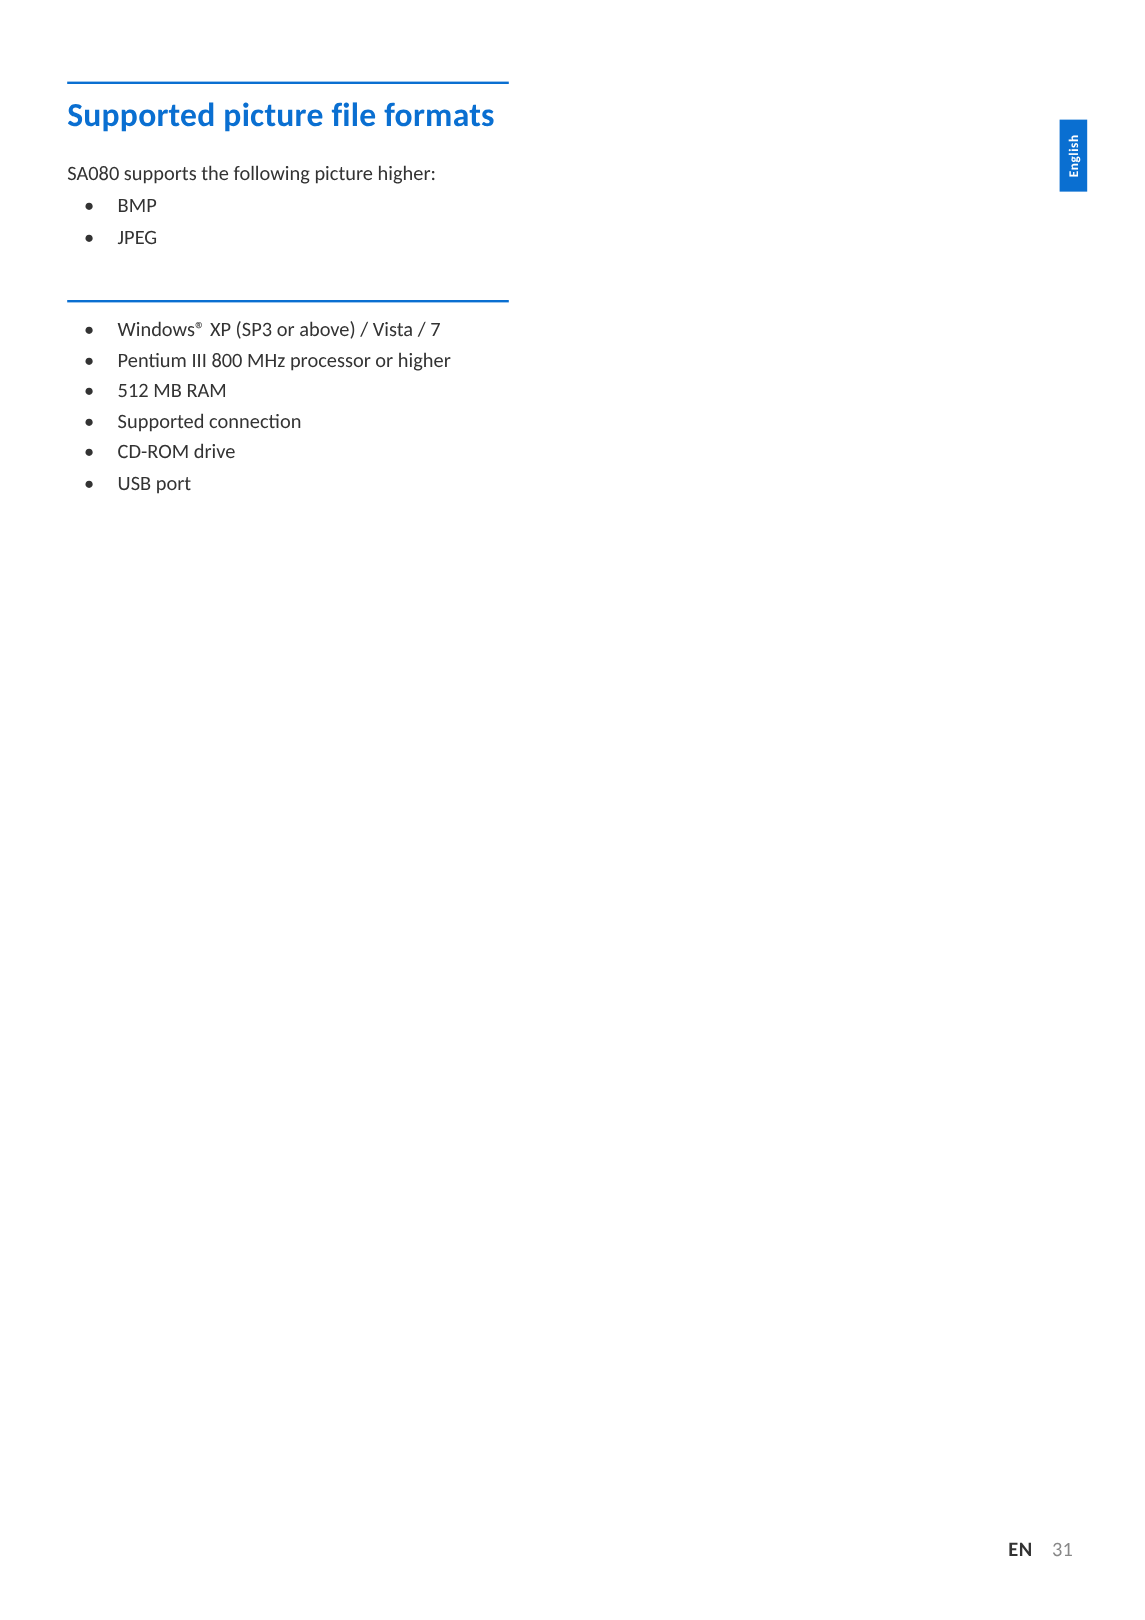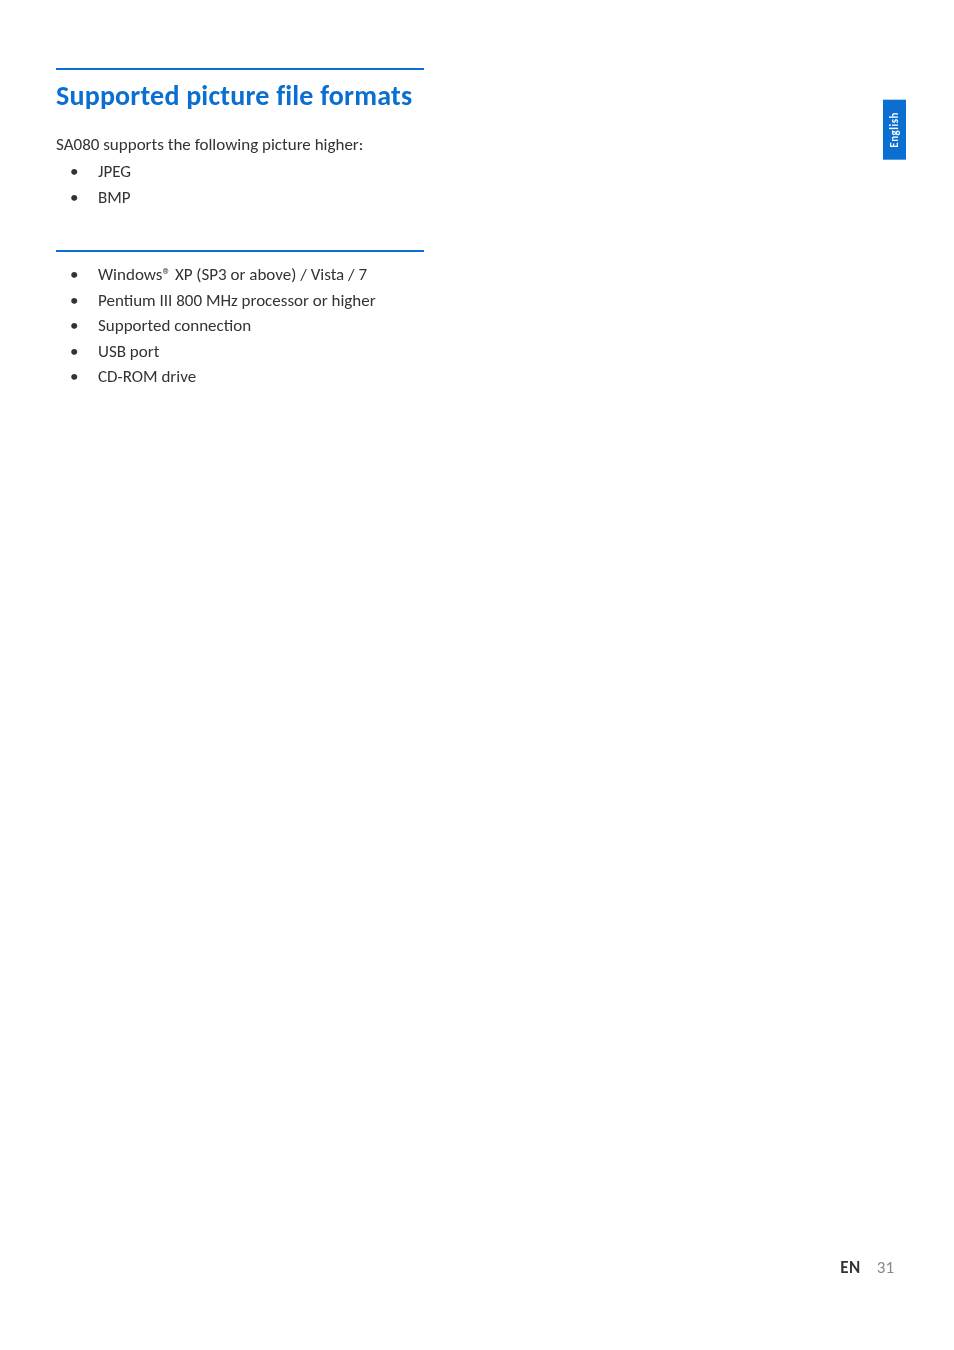--- a/index.html
+++ b/index.html
@@ -68,21 +68,21 @@
       writing-mode: vertical-rl;
       transform: rotate(180deg);
       padding: 12px 5px;
       font-size: 11px;
       font-weight: 600;
       letter-spacing: 0.5px;
       text-align: center;
     }
     .footer {
       position: absolute;
-      bottom: 72px;
+      bottom: 48px;
       right: 60px;
       font-size: 17px;
       color: #333;
     }
     .footer-lang {
       font-weight: 600;
       margin-right: 16px;
       letter-spacing: 0.5px;
     }
     .footer-page {
@@ -96,30 +96,31 @@
 <div class="side-tab">
   <span>English</span>
 </div>
 
 <div class="page-content">
 
   <hr class="section-rule">
   <h2 class="section-heading">Supported picture file formats</h2>
   <p class="intro-text">SA080 supports the following picture higher:</p>
   <ul class="bullet-list">
+    <li>BMP</li>
     <li>JPEG</li>
-    <li>BMP</li>
   </ul>
 
   <hr class="section-rule">
   <ul class="bullet-list">
     <li>Windows® XP (SP3 or above) / Vista / 7</li>
     <li>Pentium III 800 MHz processor or higher</li>
+    <li>512 MB RAM</li>
     <li>Supported connection</li>
+    <li>CD-ROM drive</li>
     <li>USB port</li>
-    <li>CD-ROM drive</li>
   </ul>
 
 </div>
 
 <div class="footer">
   <span class="footer-lang">EN</span><span class="footer-page">31</span>
 </div>
 
 </body></html>

